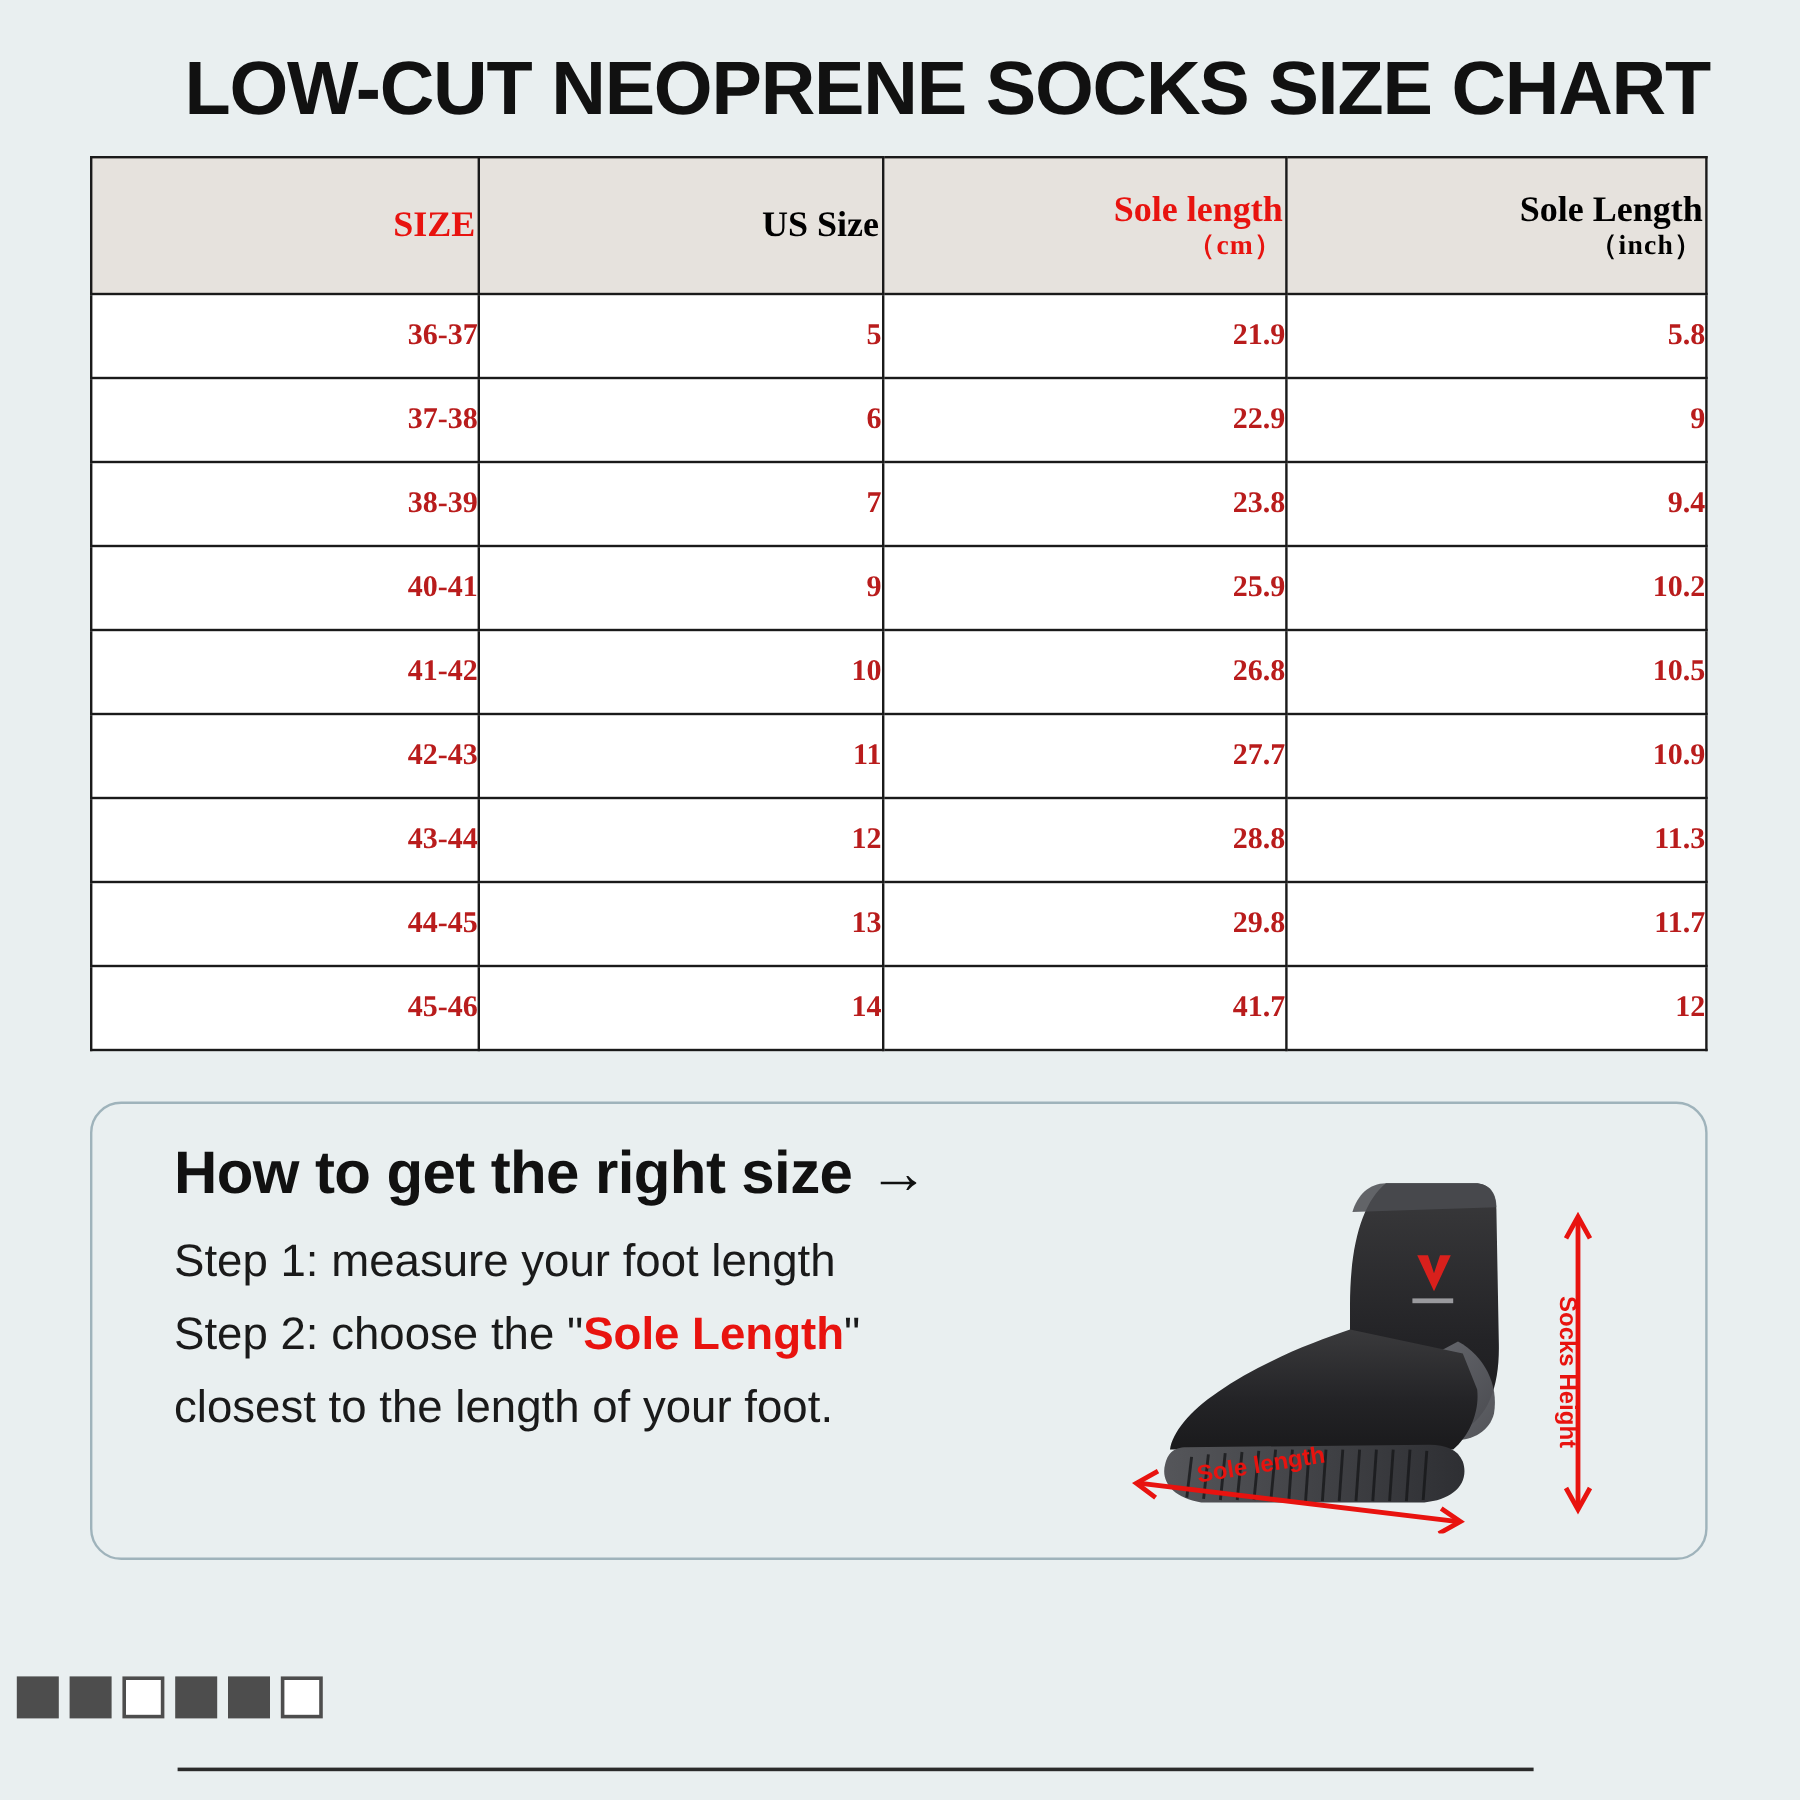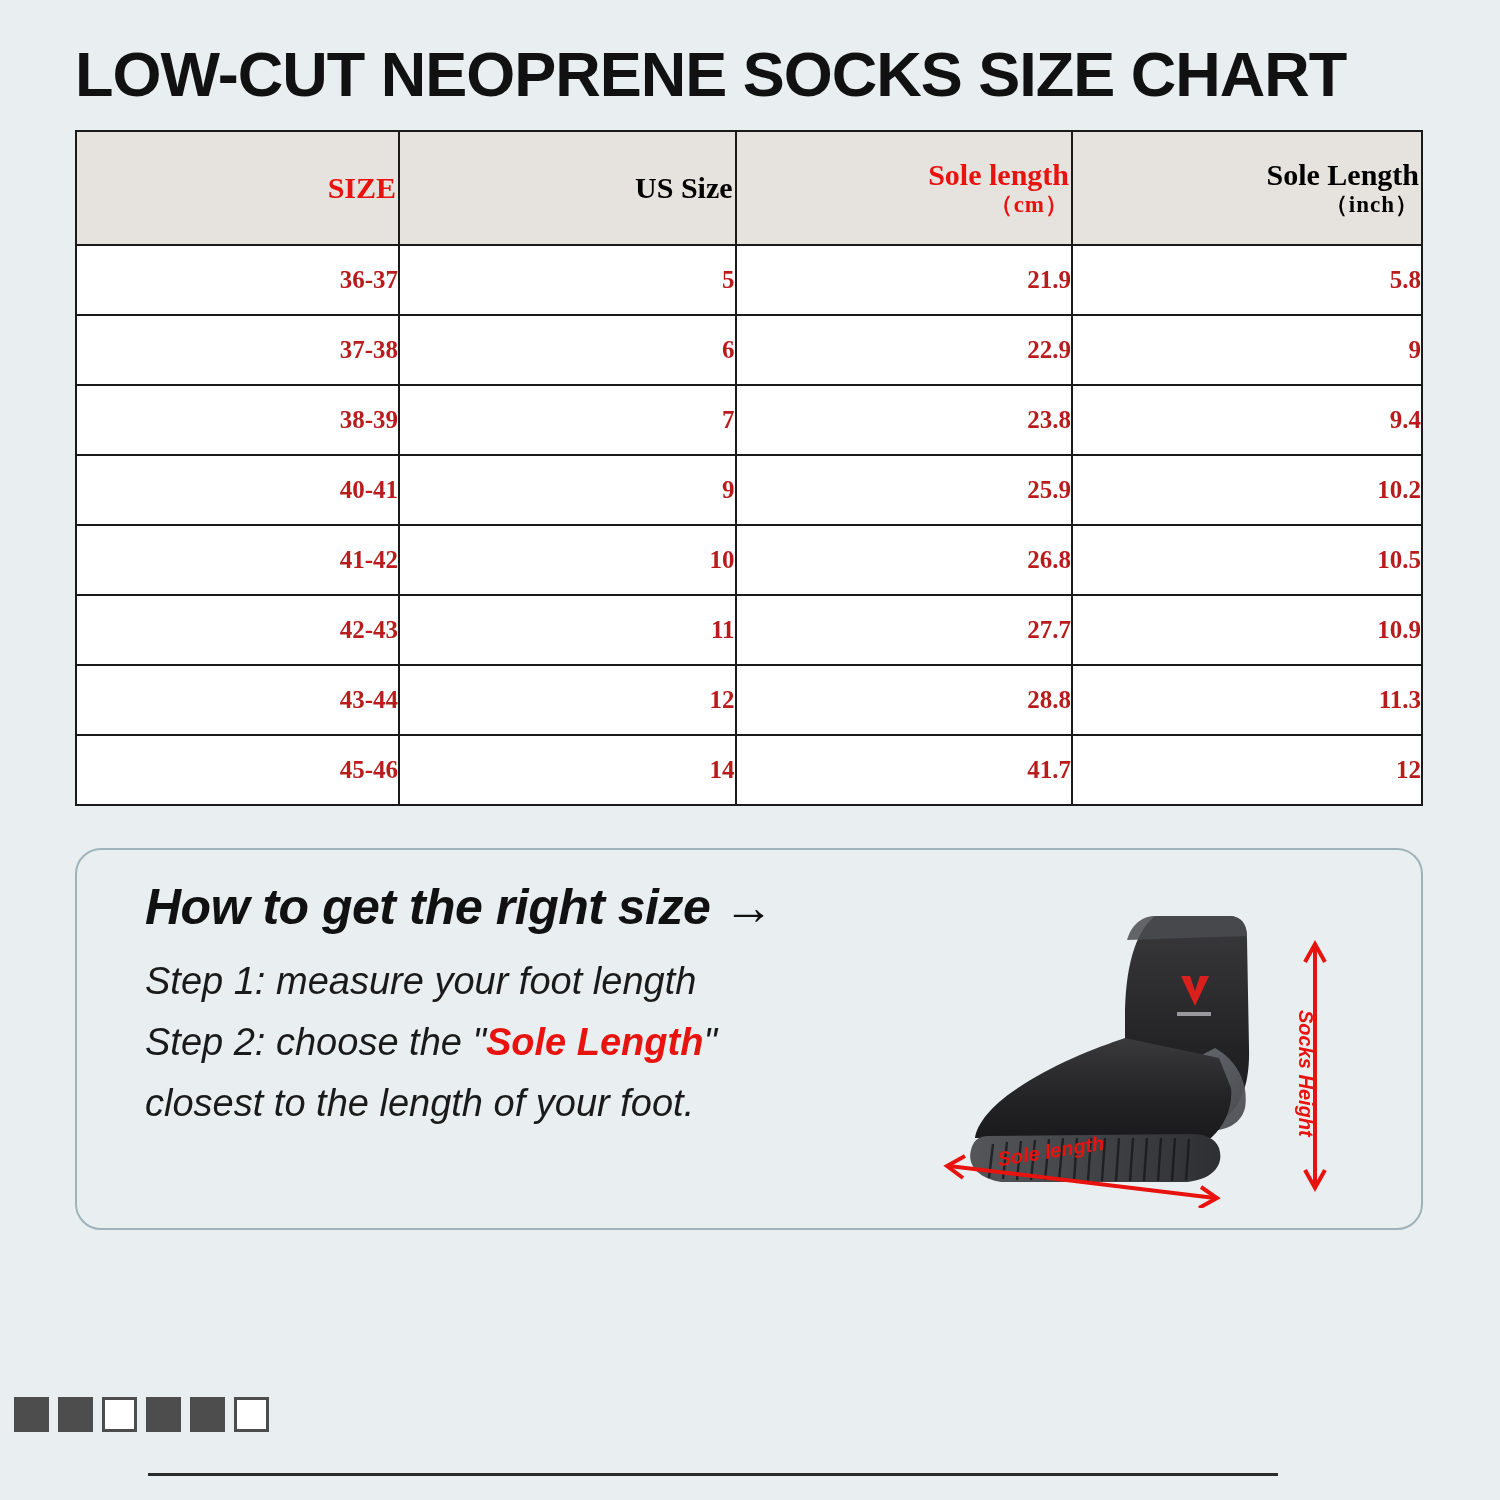--- a/index.html
+++ b/index.html
@@ -22,21 +22,21 @@
   }
   .title {
     font-family: "Liberation Sans", sans-serif;
     font-weight: bold;
     font-size: 63px;
     letter-spacing: -1px;
     color: #111;
     padding-top: 38px;
     padding-bottom: 20px;
     white-space: nowrap;
-    text-align: left;
+    text-align: right;
   }
   table.size-table {
     width: 1348px;
     border-collapse: collapse;
     table-layout: fixed;
     background: #fff;
     border: 2px solid #1a1a1a;
   }
   table.size-table th, table.size-table td {
     border: 2px solid #1a1a1a;
@@ -75,21 +75,20 @@
   .howto {
     position: relative;
     margin-top: 42px;
     width: 1348px;
     height: 382px;
     box-sizing: border-box;
     border: 2px solid #9fb3bb;
     border-radius: 26px;
     background: #e9eff0;
     padding: 30px 0 0 68px;
-    font-style: italic;
   }
   .howto h2 {
     margin: 0;
     font-size: 50px;
     font-weight: bold;
     color: #111;
     letter-spacing: -0.5px;
     line-height: 1.1;
     white-space: nowrap;
   }
@@ -228,20 +227,26 @@
         <td class="red">42-43</td>
         <td>11</td>
         <td class="red">27.7</td>
         <td>10.9</td>
       </tr>
       <tr>
         <td class="red">43-44</td>
         <td>12</td>
         <td class="red">28.8</td>
         <td>11.3</td>
+      </tr>
+      <tr>
+        <td class="red">44-45</td>
+        <td>13</td>
+        <td class="red">29.8</td>
+        <td>11.7</td>
       </tr>
       <tr>
         <td class="red">45-46</td>
         <td>14</td>
         <td class="red">41.7</td>
         <td>12</td>
       </tr>
     </tbody>
   </table>
 

